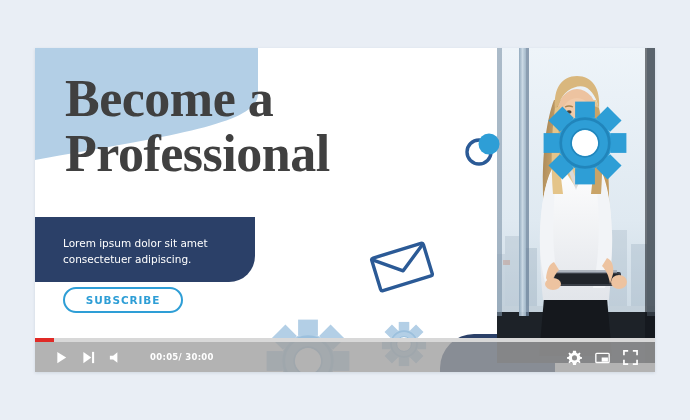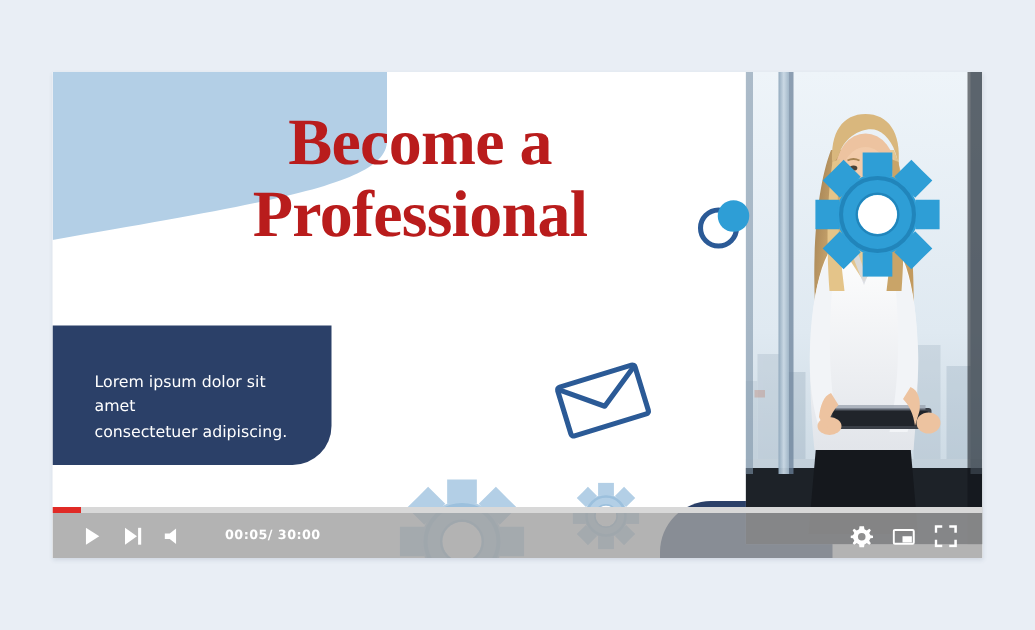--- a/index.html
+++ b/index.html
@@ -73,45 +73,44 @@
   
   #headline-block {
     position: absolute;
     left: 30px;
     top: 26px;
     width: 430px;
   }
   .headline-line {
     font-family: "Liberation Serif", serif;
     font-weight: bold;
-    font-size: 44px;
+    font-size: 52px;
     line-height: 0.97;
     letter-spacing: -0.5px;
-    color: #b91c1c;
+    color: #404040;
     white-space: nowrap;
-    text-align: center;
   }
   #headline-line-2 { margin-top: 5px; }
   #subtitle {
     margin-top: 9px;
     font-family: "DejaVu Sans", sans-serif;
     font-weight: 300;
     font-size: 20px;
     letter-spacing: 0.2px;
     color: #51607d;
     white-space: nowrap;
   }
 
   
   #caption-box {
     position: absolute;
     left: 0;
     top: 169px;
-    width: 186px;
-    padding: 30px 18px 14px 28px;
+    width: 220px;
+    padding: 18px 18px 14px 28px;
     background: #2b4068;
     border-bottom-right-radius: 26px;
     color: #ffffff;
     font-family: "DejaVu Sans", sans-serif;
     font-size: 10.5px;
     line-height: 1.55;
   }
 
   
   #subscribe-button {
@@ -378,20 +377,21 @@
   <div id="headline-block">
     <div class="headline-line" id="headline-line-1">Become a</div>
     <div class="headline-line" id="headline-line-2">Professional</div>
   </div>
 
   <div id="caption-box">
     <div>Lorem ipsum dolor sit amet</div>
     <div>consectetuer adipiscing.</div>
   </div>
 
+  <div id="subscribe-button">SUBSCRIBE</div>
 
   <div id="player-controls">
 
     <div id="progress-track">
       <div id="progress-fill" style="width: 3%; background: rgb(224, 42, 38);"></div>
     </div>
 
     <div id="controls-bar">
 
       <div id="controls-left">

